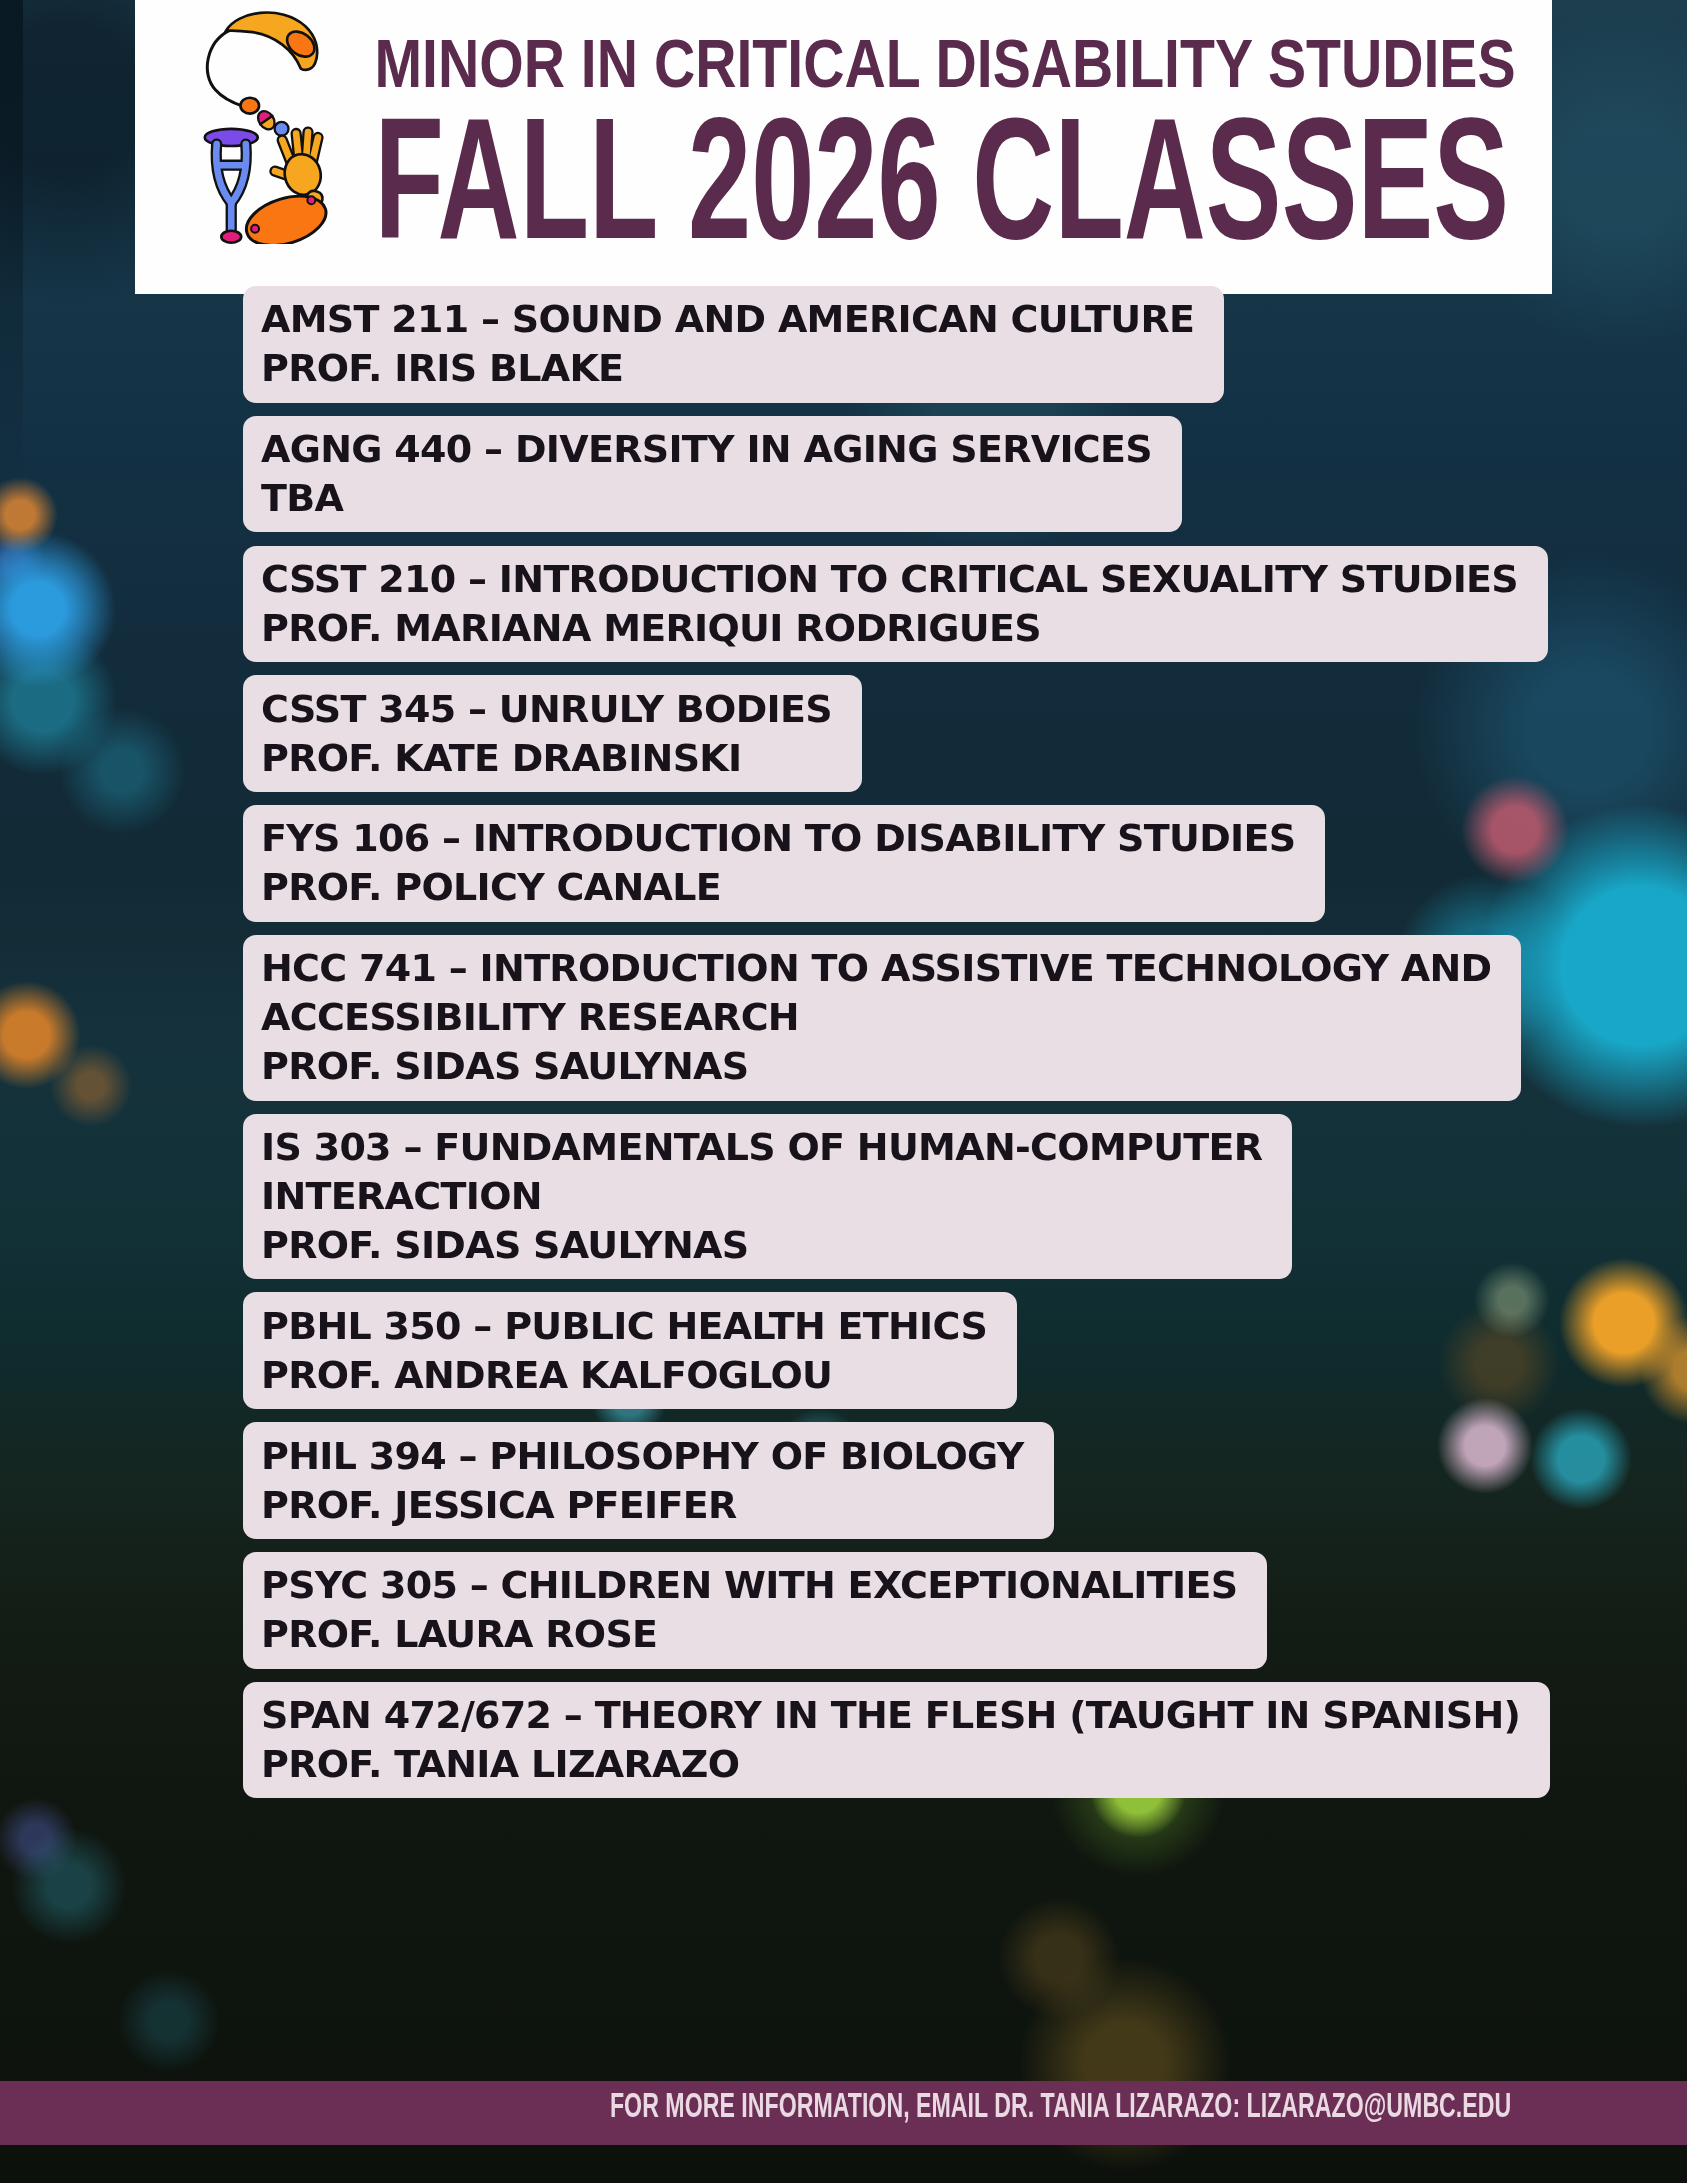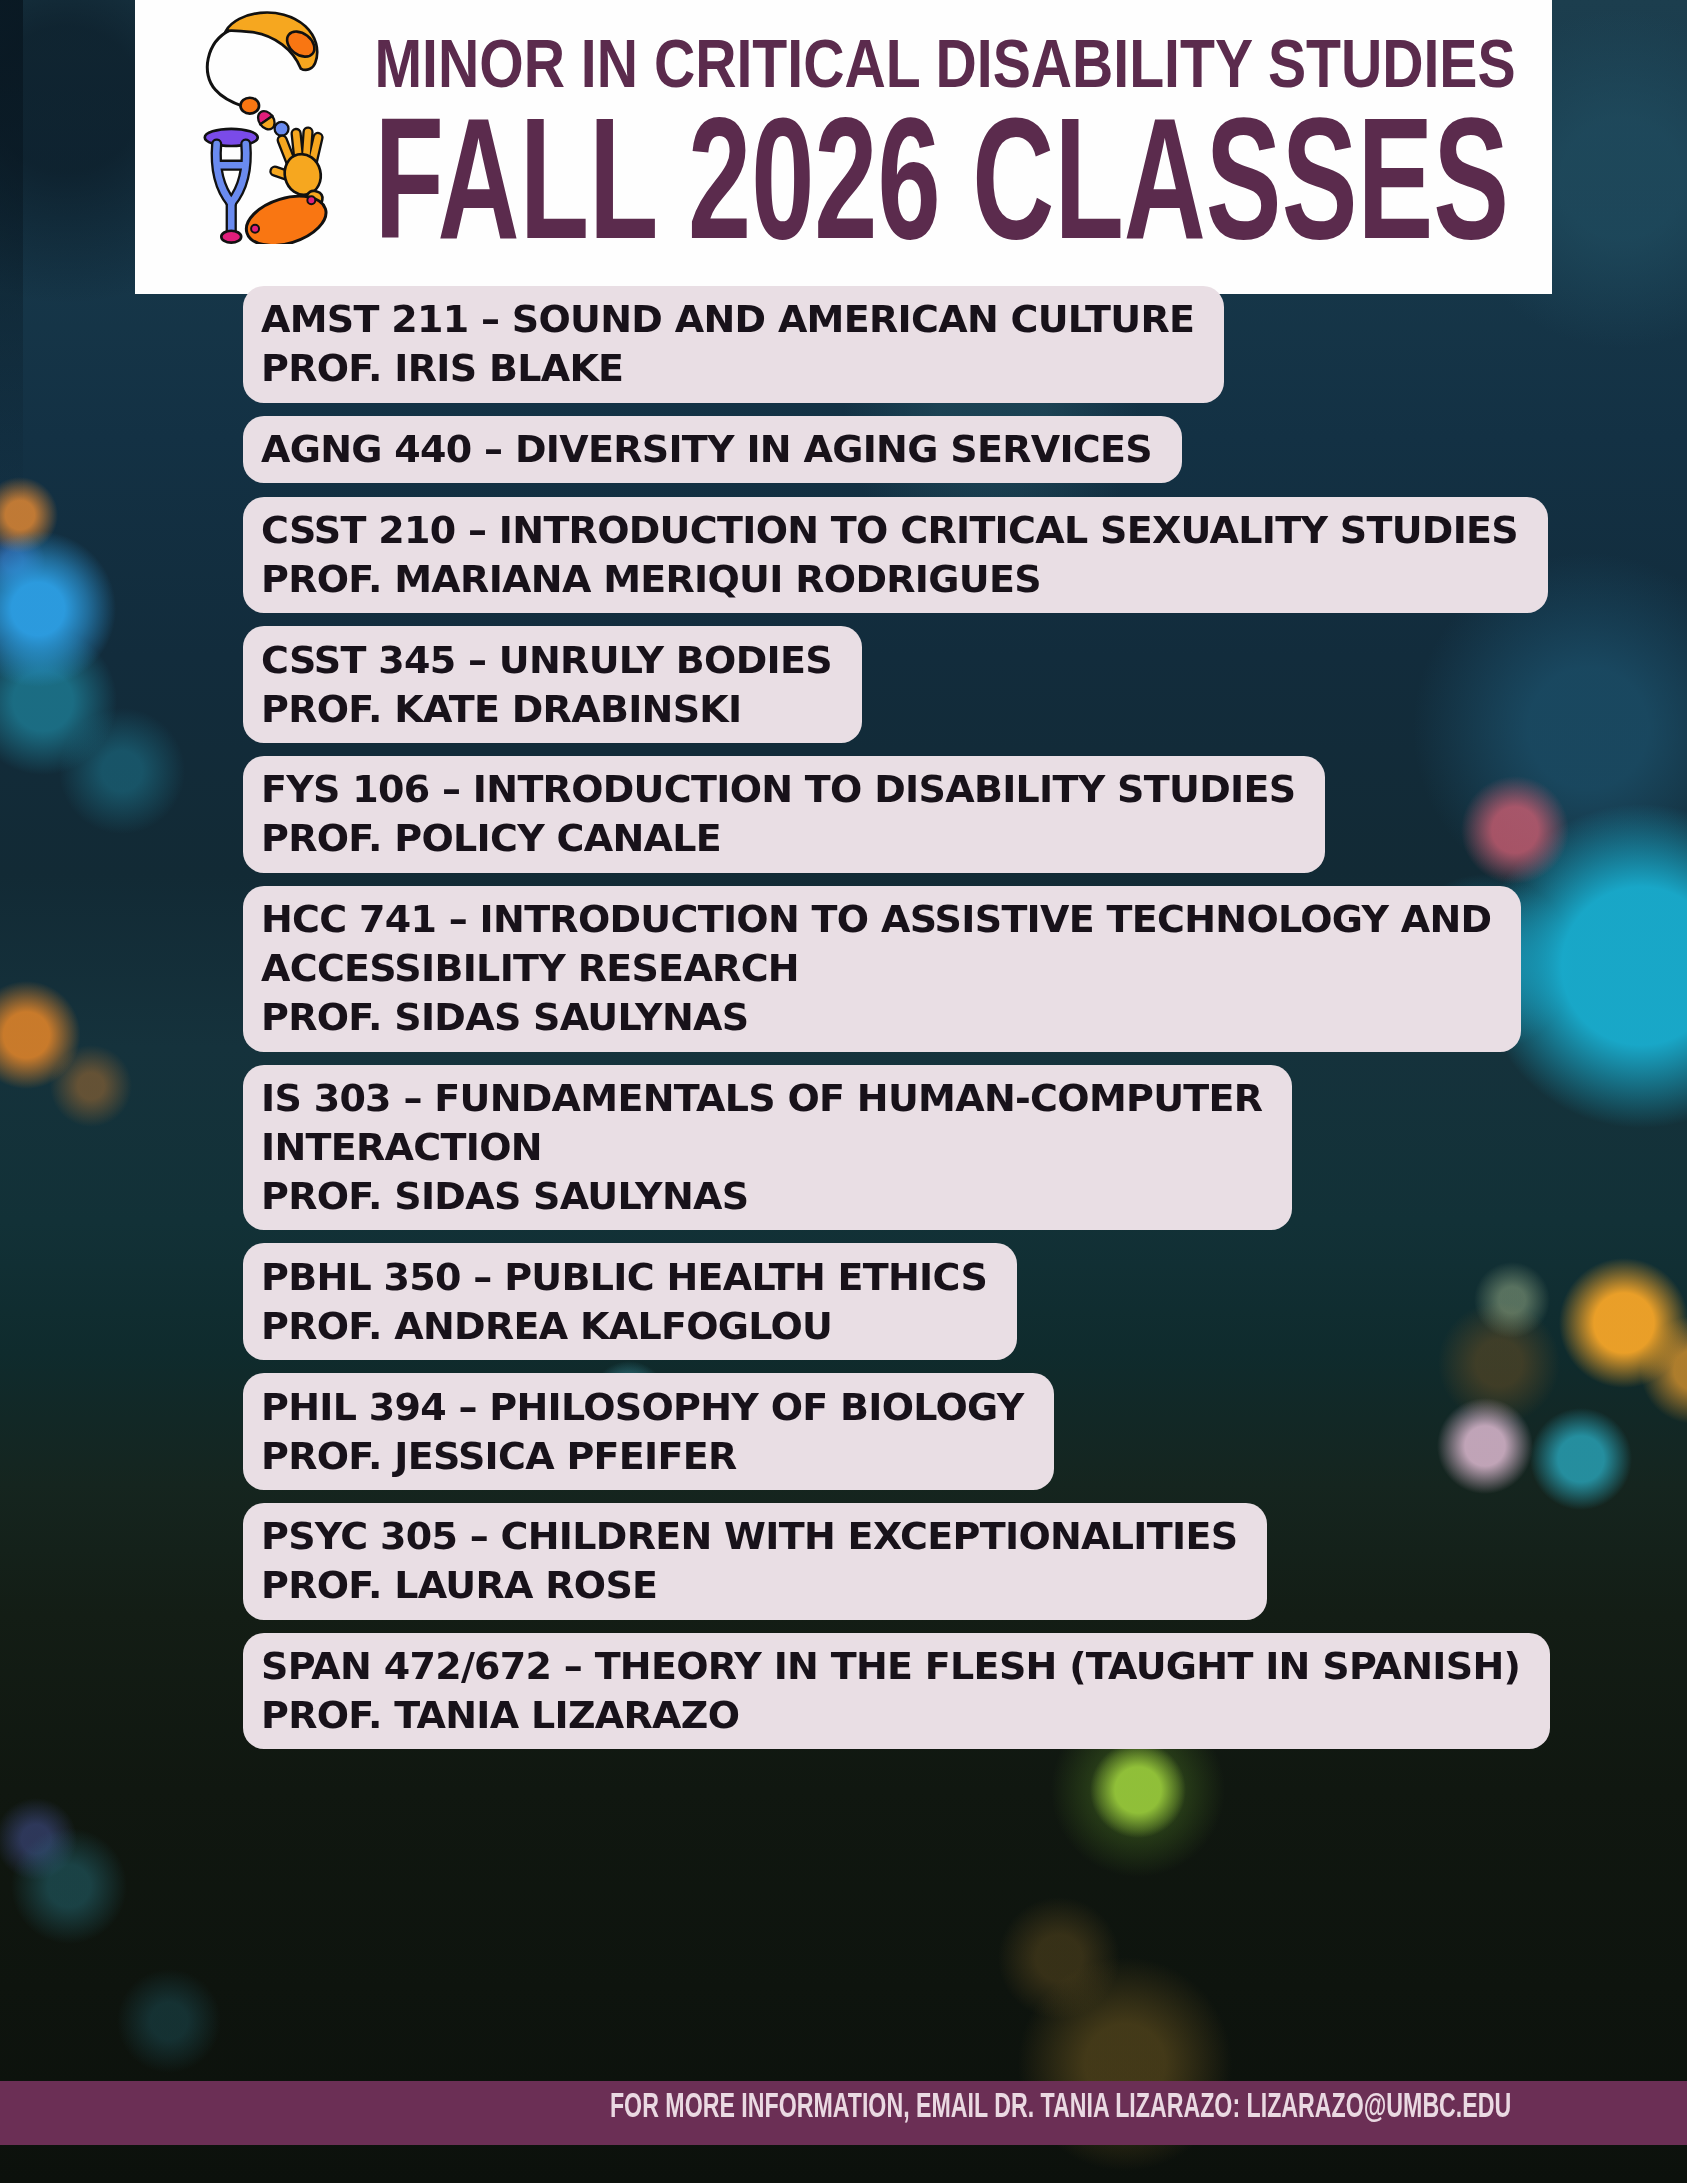--- a/index.html
+++ b/index.html
@@ -55,21 +55,21 @@
   }
   .logo-svg{position:absolute;left:67px;top:9.3px;width:126px;height:235px;}
   .title-svg{position:absolute;left:0;top:0;width:1417px;height:257px;}
   
   .course-list{
     position:absolute;left:243px;top:286px;
     display:flex;flex-direction:column;gap:13.2px;align-items:flex-start;
   }
   .card{
     background:#e9dee4;
-    border-radius:21px;
+    border-radius:13px;
     padding:9.3px 30px 9.3px 18px;
   }
   .card-line{
     font-family:"DejaVu Sans",sans-serif;
     font-weight:700;
     font-size:38px;
     line-height:49px;
     letter-spacing:-0.7px;
     color:#18121a;
     white-space:nowrap;
@@ -153,20 +153,21 @@
     </svg>
   </div>
 
   <div class="course-list">
       <div class="card">
         <div class="card-line">AMST 211 – SOUND AND AMERICAN CULTURE</div>
         <div class="card-line">PROF. IRIS BLAKE</div>
       </div>
       <div class="card">
         <div class="card-line">AGNG 440 – DIVERSITY IN AGING SERVICES</div>
+        <div class="card-line">TBA</div>
       </div>
       <div class="card">
         <div class="card-line">CSST 210 – INTRODUCTION TO CRITICAL SEXUALITY STUDIES</div>
         <div class="card-line">PROF. MARIANA MERIQUI RODRIGUES</div>
       </div>
       <div class="card">
         <div class="card-line">CSST 345 – UNRULY BODIES</div>
         <div class="card-line">PROF. KATE DRABINSKI</div>
       </div>
       <div class="card">

